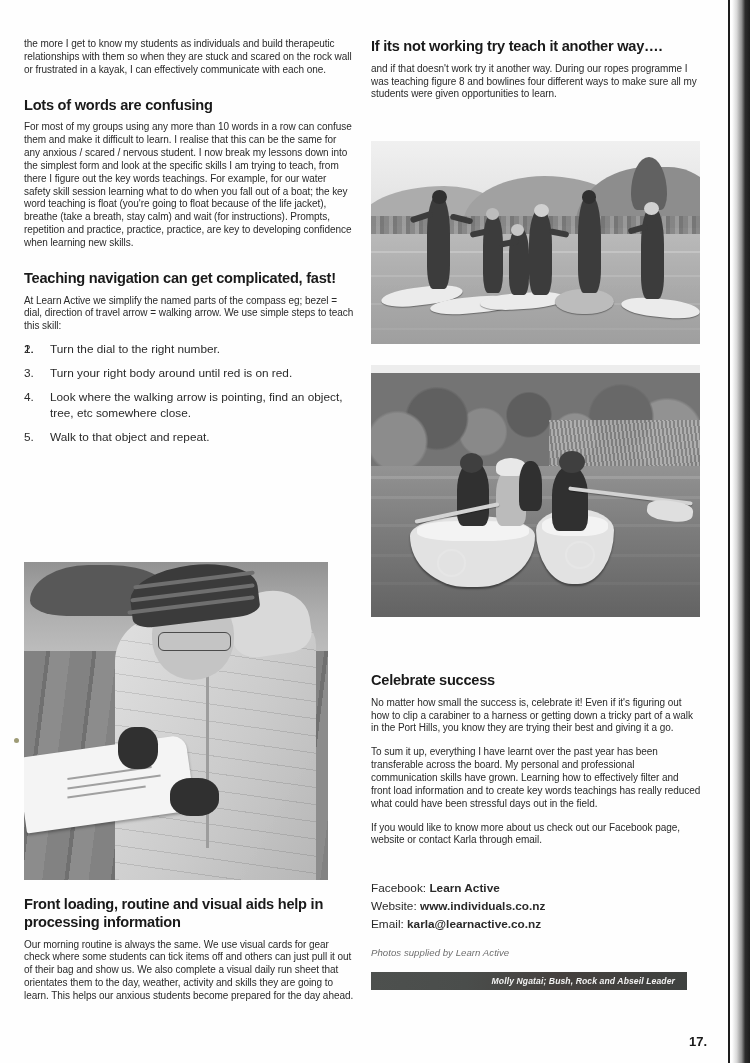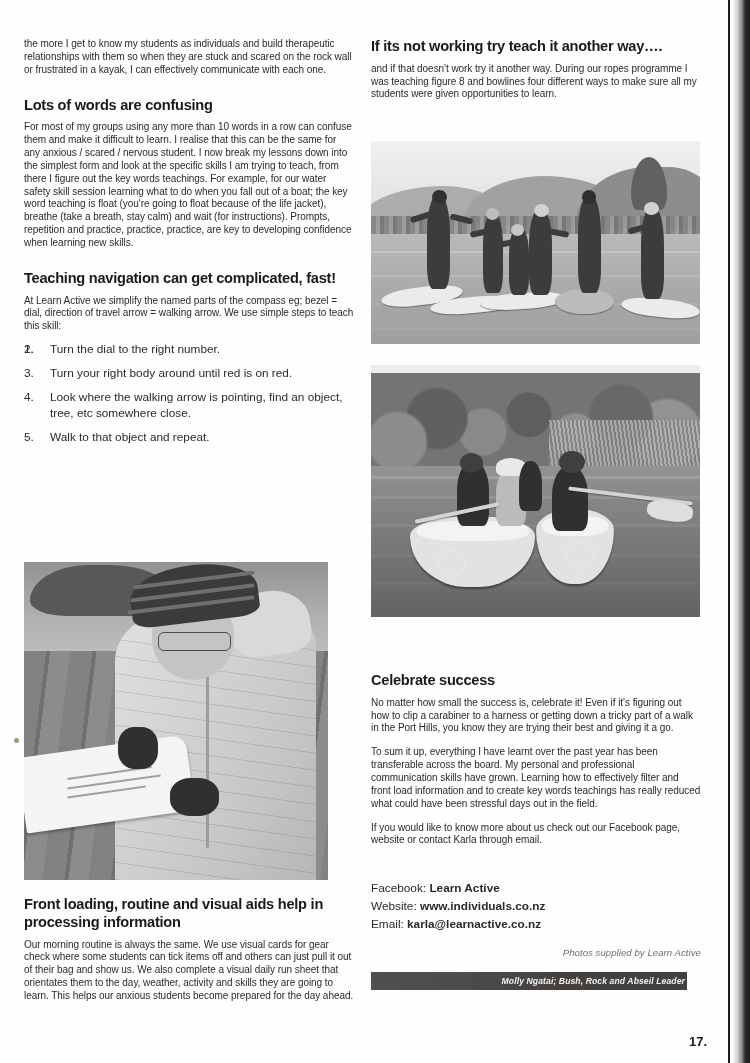--- a/index.html
+++ b/index.html
@@ -168,21 +168,21 @@
 
   
   .byline-bar {
     position: absolute;
     left: 371px; top: 972px; width: 316px; height: 18px;
     background: linear-gradient(90deg,#4d504e 0%, #4a4d4b 30%, #45403e 60%, #3f4240 100%);
     display: flex; align-items: center; justify-content: flex-end;
   }
   .byline-bar span {
     font-size: 8.6px; font-weight: bold; font-style: italic;
-    color: #f2f2f2; letter-spacing: .1px; padding-right: 2px;
+    color: #f2f2f2; letter-spacing: .1px; padding-right: 12px;
     white-space: nowrap;
   }
   .photo-credit {
     font-size: 9.6px; font-style: italic; color: #6e6e6e;
     margin: 0; letter-spacing: .05px;
   }
   .contact-line {
     font-size: 11.8px; line-height: 1.52; margin: 0; color: #2a2a2a;
   }
   .contact-line b { font-weight: bold; }
@@ -261,21 +261,21 @@
       <b>Learn Active</b>
     </p>
     <p class="contact-line">
       <span>Website:</span>
       <b>www.individuals.co.nz</b>
     </p>
     <p class="contact-line">
       <span>Email:</span>
       <b>karla@learnactive.co.nz</b>
     </p>
-    <p class="photo-credit" style="margin-top:13px;text-align:right;">Photos supplied by Learn Active</p>
+    <p class="photo-credit" style="margin-top:13px;">Photos supplied by Learn Active</p>
   </div>
 
   <div class="byline-bar">
     <span>Molly Ngatai; Bush, Rock and Abseil Leader</span>
   </div>
 
   <div class="page-number">17.</div>
 
   <div class="photo" id="photo-paddleboard">
     <div class="pb-sky"></div>

